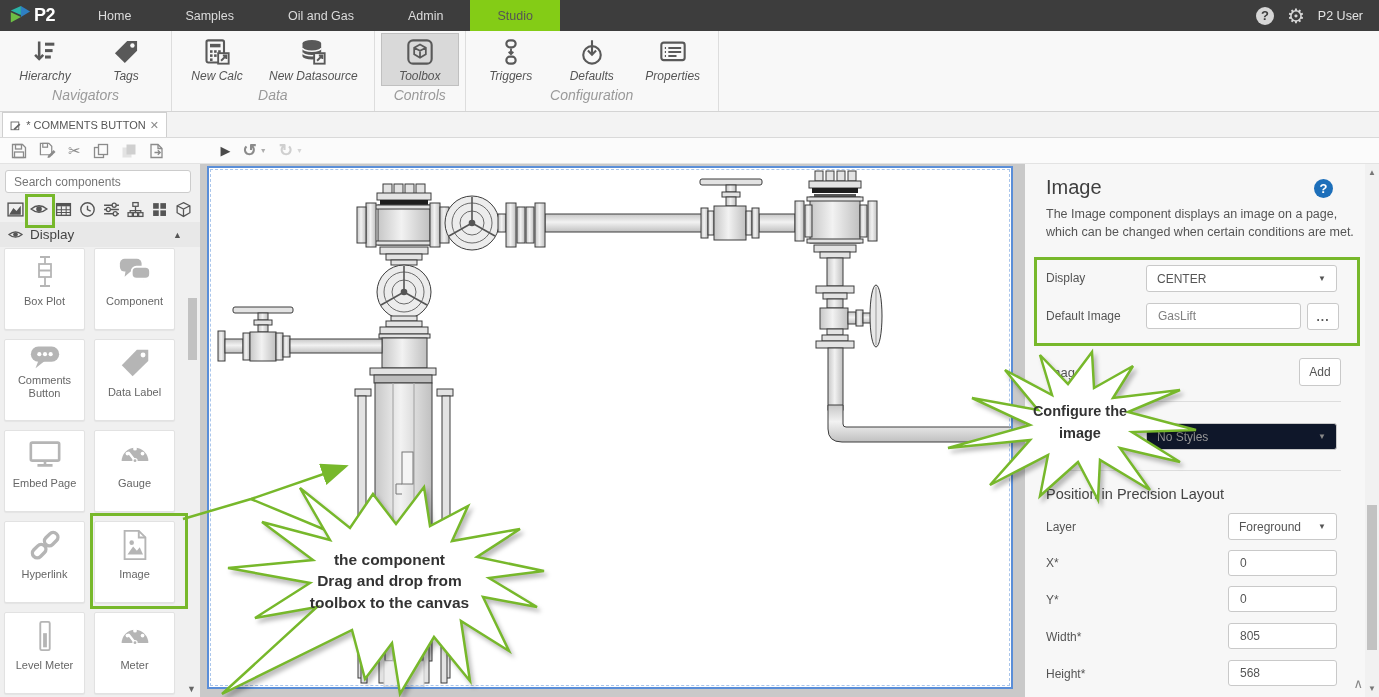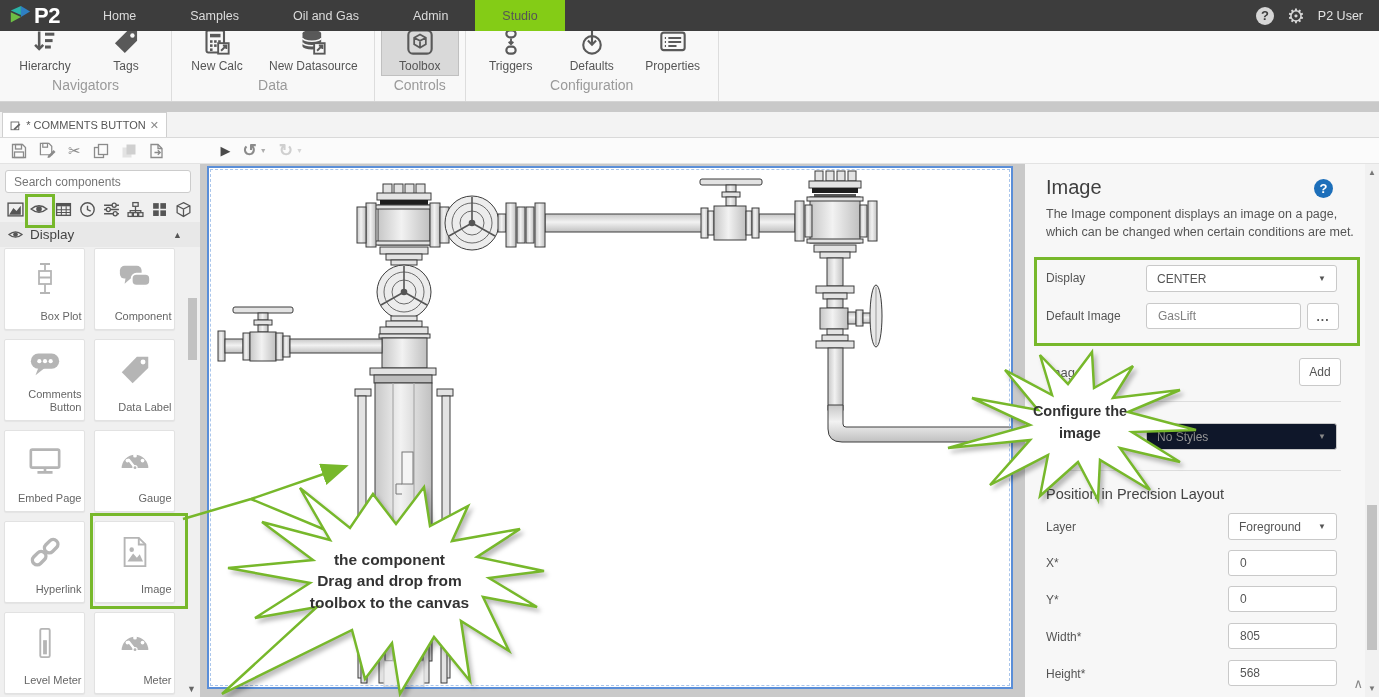--- a/index.html
+++ b/index.html
@@ -1,30 +1,30 @@
 <!DOCTYPE html>
 <html><head>
 <meta charset="utf-8">
 <style>
   html,body{margin:0;padding:0;background:#888;}
   .app{position:relative;width:1379px;height:697px;background:#c9c9c9;overflow:hidden;
        font-family:"Liberation Sans",sans-serif;-webkit-font-smoothing:antialiased;}
   
   .topbar{position:absolute;left:0;top:0;width:100%;height:31px;background:#3d3d3d;display:flex;align-items:stretch;color:#dcdcdc;z-index:10;}
   .logo{display:flex;align-items:center;gap:3px;padding:0 16px 0 9px;}
-  .logo-text{font-weight:bold;font-size:22px;color:#fff;letter-spacing:-0.5px;}
+  .logo-text{font-weight:bold;font-size:18px;color:#fff;letter-spacing:-0.5px;}
   .nav{display:flex;}
   .nav-item{padding:0 27px;display:flex;align-items:center;font-size:12.5px;cursor:pointer;}
   .nav-item.active{background:#84cc16;color:#555;}
   .top-right{margin-left:auto;display:flex;align-items:center;gap:13px;padding-right:16px;}
   .help-circle{width:18px;height:18px;border-radius:50%;background:#d6d6d6;color:#3d3d3d;font-weight:bold;font-size:13px;display:flex;align-items:center;justify-content:center;}
   .gear{font-size:20px;color:#d6d6d6;line-height:1;}
   .username{font-size:12.5px;color:#e3e3e3;}
   
-  .ribbon{position:absolute;top:21px;left:0;width:100%;height:80px;background:#f8f8f8;border-bottom:1px solid #d4d4d4;display:flex;z-index:9;}
+  .ribbon{position:absolute;top:31px;left:0;width:100%;height:80px;background:#f8f8f8;border-bottom:1px solid #d4d4d4;display:flex;z-index:9;font-style:italic;}
   .rgroup{display:flex;flex-direction:column;border-right:1px solid #ddd;padding:0 6px;}
   .rbuttons{display:flex;flex:1;align-items:stretch;justify-content:center;gap:3px;padding-top:2px;}
   .rbtn{min-width:58px;padding:4px 9px 2px;display:flex;flex-direction:column;align-items:center;justify-content:space-between;gap:3px;font-size:12px;color:#555;border:1px solid transparent;cursor:pointer;}
   .rbtn svg{color:#595959;}
   .rbtn.sel{background:#d9d9d9;border:1px solid #c0c0c0;}
   .rglabel{text-align:center;font-size:14px;color:#9a9a9a;padding:1px 4px 12px;}
   .ribbon-collapse{position:absolute;right:16px;bottom:6px;color:#888;font-size:13px;cursor:pointer;z-index:11;}
   
   .tabstrip{position:absolute;top:112px;left:0;width:100%;height:25px;background:#f3f3f3;border-bottom:1px solid #d9d9d9;z-index:8;}
   .doc-tab{position:absolute;left:2px;top:0;height:25px;width:165px;background:#fff;border:1px solid #cfcfcf;border-bottom:none;display:flex;align-items:center;gap:5px;padding:0 7px;font-size:11px;color:#555;box-sizing:border-box;}
@@ -42,21 +42,21 @@
   
   .sidebar{position:absolute;left:0;top:164px;width:200px;bottom:0;background:#f0f0f0;z-index:5;}
   .searchbox{position:absolute;left:5px;top:6px;width:186px;height:23px;border:1px solid #ccc;border-radius:3px;padding:0 8px;font-size:12px;color:#555;background:#fff;box-sizing:border-box;font-family:"Liberation Sans",sans-serif;}
   .cat-icons{position:absolute;left:5px;top:35px;display:flex;gap:4px;align-items:center;}
   .cat{width:20px;height:20px;display:flex;align-items:center;justify-content:center;color:#555;cursor:pointer;}
   .sec-header{position:absolute;left:0;top:58px;width:100%;height:25px;background:#e8e8e8;display:flex;align-items:center;gap:7px;padding:0 8px;font-size:13.5px;color:#444;box-sizing:border-box;cursor:pointer;}
   .sec-collapse{margin-left:auto;color:#555;font-size:9px;margin-right:10px;}
   .cards{position:absolute;left:4px;top:84px;width:174px;display:flex;flex-wrap:wrap;gap:9px;}
   .card{width:81px;height:82px;background:#fff;border:1px solid #e2e2e2;border-radius:2px;display:flex;flex-direction:column;align-items:center;box-shadow:0 1px 1px rgba(0,0,0,.05);cursor:grab;box-sizing:border-box;}
   .card .ic{flex:1;display:flex;align-items:center;justify-content:center;color:#b5b5b5;}
-  .card-label{font-size:11px;color:#666;text-align:right;line-height:1.2;padding-bottom:6px;width:74px;}
+  .card-label{font-size:11px;color:#666;text-align:center;line-height:1.2;padding-bottom:21px;width:74px;}
   .sb-thumb{position:absolute;right:3px;top:134px;width:9px;height:62px;background:#c2c2c2;cursor:pointer;}
   .sb-down{position:absolute;right:4px;bottom:3px;color:#666;font-size:9px;cursor:pointer;}
   
   .canvas{position:absolute;left:207px;top:166px;width:802px;height:519px;background:#fff;border:2px solid #5a8ed8;z-index:4;}
   .canvas-dash{position:absolute;inset:1px;border:1px dashed #aac6ec;pointer-events:none;}
   .diagram{position:absolute;inset:0;}
   
   .rpanel{position:absolute;left:1025px;top:164px;width:340px;bottom:0;background:#f7f7f7;z-index:5;}
   .p-title{position:absolute;left:21px;top:12px;font-size:20px;color:#3f3f3f;font-weight:400;}
   .p-help{position:absolute;left:289px;top:15px;width:19px;height:19px;border-radius:50%;background:#1d6fba;color:#fff;font-size:13px;font-weight:bold;display:flex;align-items:center;justify-content:center;cursor:pointer;}

